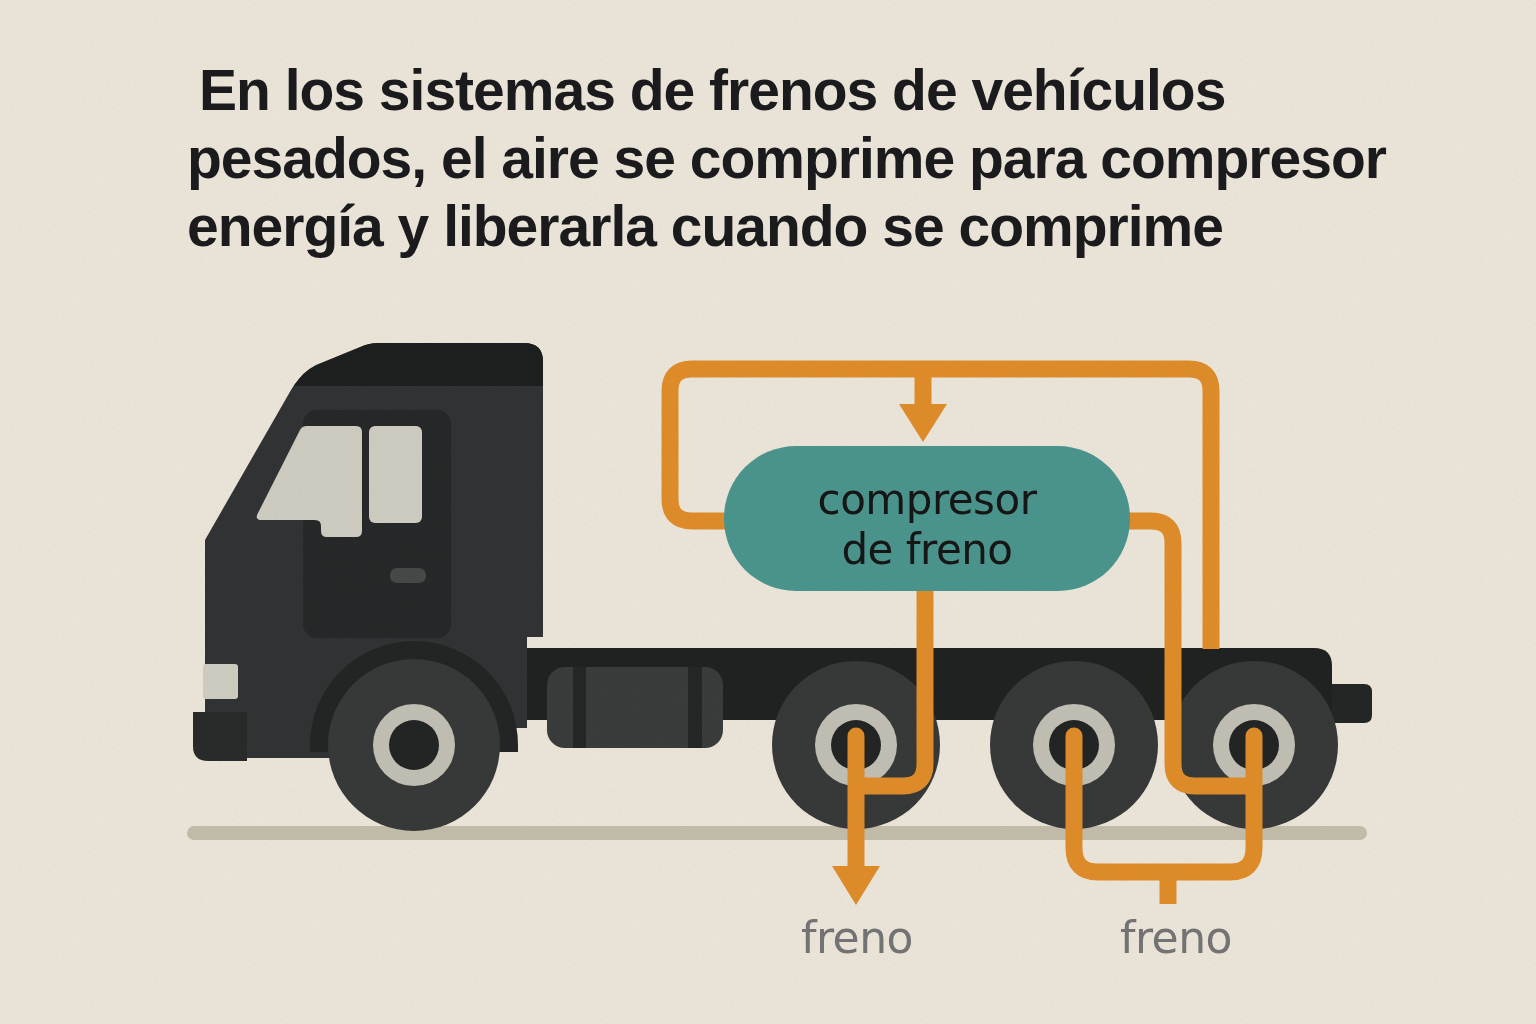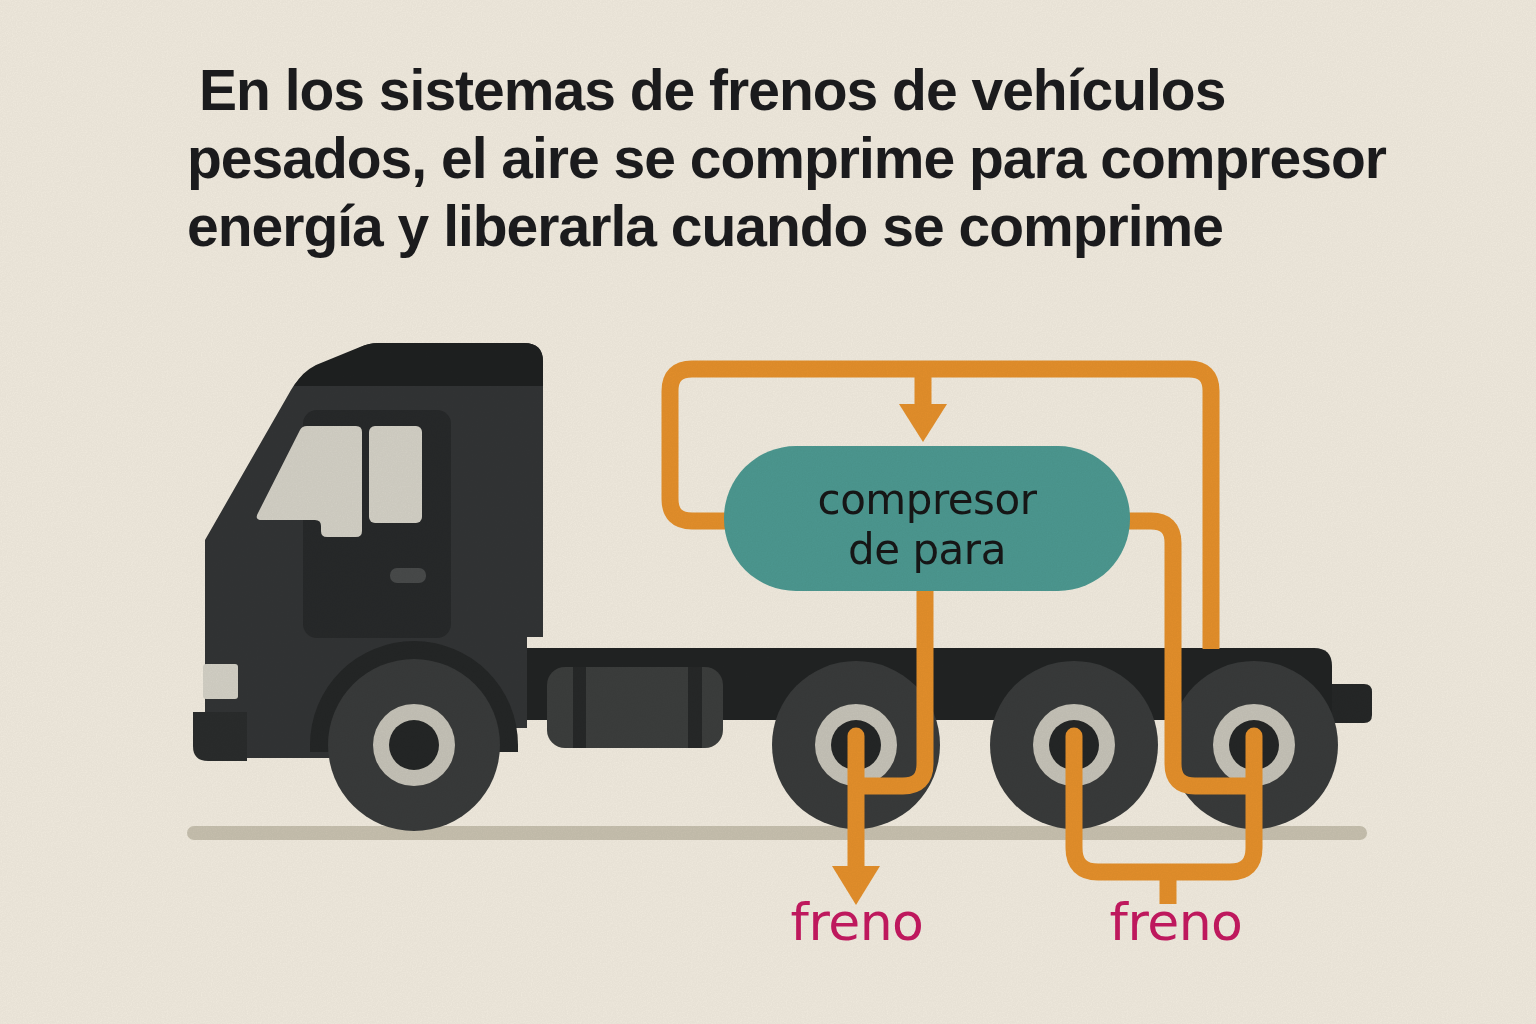--- a/index.html
+++ b/index.html
@@ -21,23 +21,23 @@
     font-weight:700;font-size:57px;line-height:68px;letter-spacing:-1px;
   }
   .title .l1{padding-left:12px;}
   .comp-label{
     position:absolute;left:724px;top:446px;width:406px;height:157px;
     display:flex;flex-direction:column;align-items:center;justify-content:center;
     color:#161616;font-family:"DejaVu Sans","Liberation Sans",sans-serif;
     font-size:42px;line-height:50px;font-weight:500;letter-spacing:-0.5px;
   }
   .brake-label{
-    position:absolute;top:892px;transform:translateX(-50%);
-    color:#be185d;font-family:"DejaVu Sans","Liberation Sans",sans-serif;
-    font-size:52px;font-weight:500;letter-spacing:-0.5px;
+    position:absolute;top:912px;transform:translateX(-50%);
+    color:#737373;font-family:"DejaVu Sans","Liberation Sans",sans-serif;
+    font-size:44px;font-weight:500;letter-spacing:-0.5px;
   }
   .brake-left{left:857px;}
   .brake-right{left:1176px;}
   .grain{position:absolute;left:0;top:0;pointer-events:none;opacity:.05;}
 </style>
 </head>
 <body>
 
 <div class="canvas">
 
@@ -131,18 +131,18 @@
   </svg>
 
   <div class="title">
     <div class="l1">En los sistemas de frenos de vehículos</div>
     <div class="l2">pesados, el aire se comprime para compresor</div>
     <div class="l3">energía y liberarla cuando se comprime</div>
   </div>
 
   <div class="comp-label">
     <div>compresor</div>
-    <div>de para</div>
+    <div>de freno</div>
   </div>
 
   <div class="brake-label brake-left">freno</div>
   <div class="brake-label brake-right">freno</div>
 </div>
 
 </body></html>

